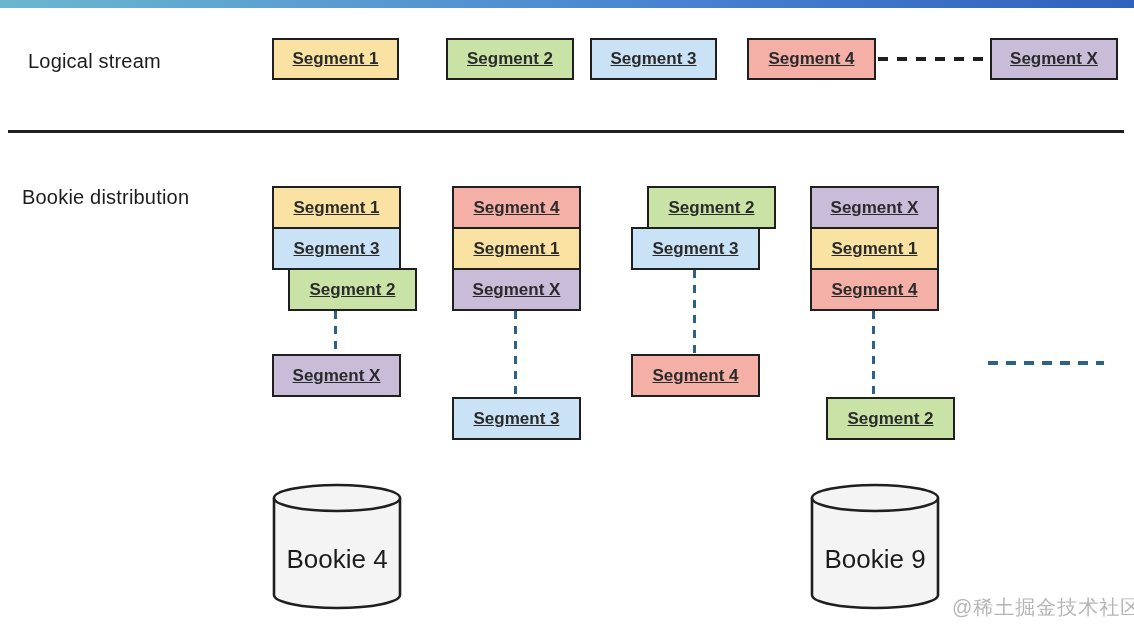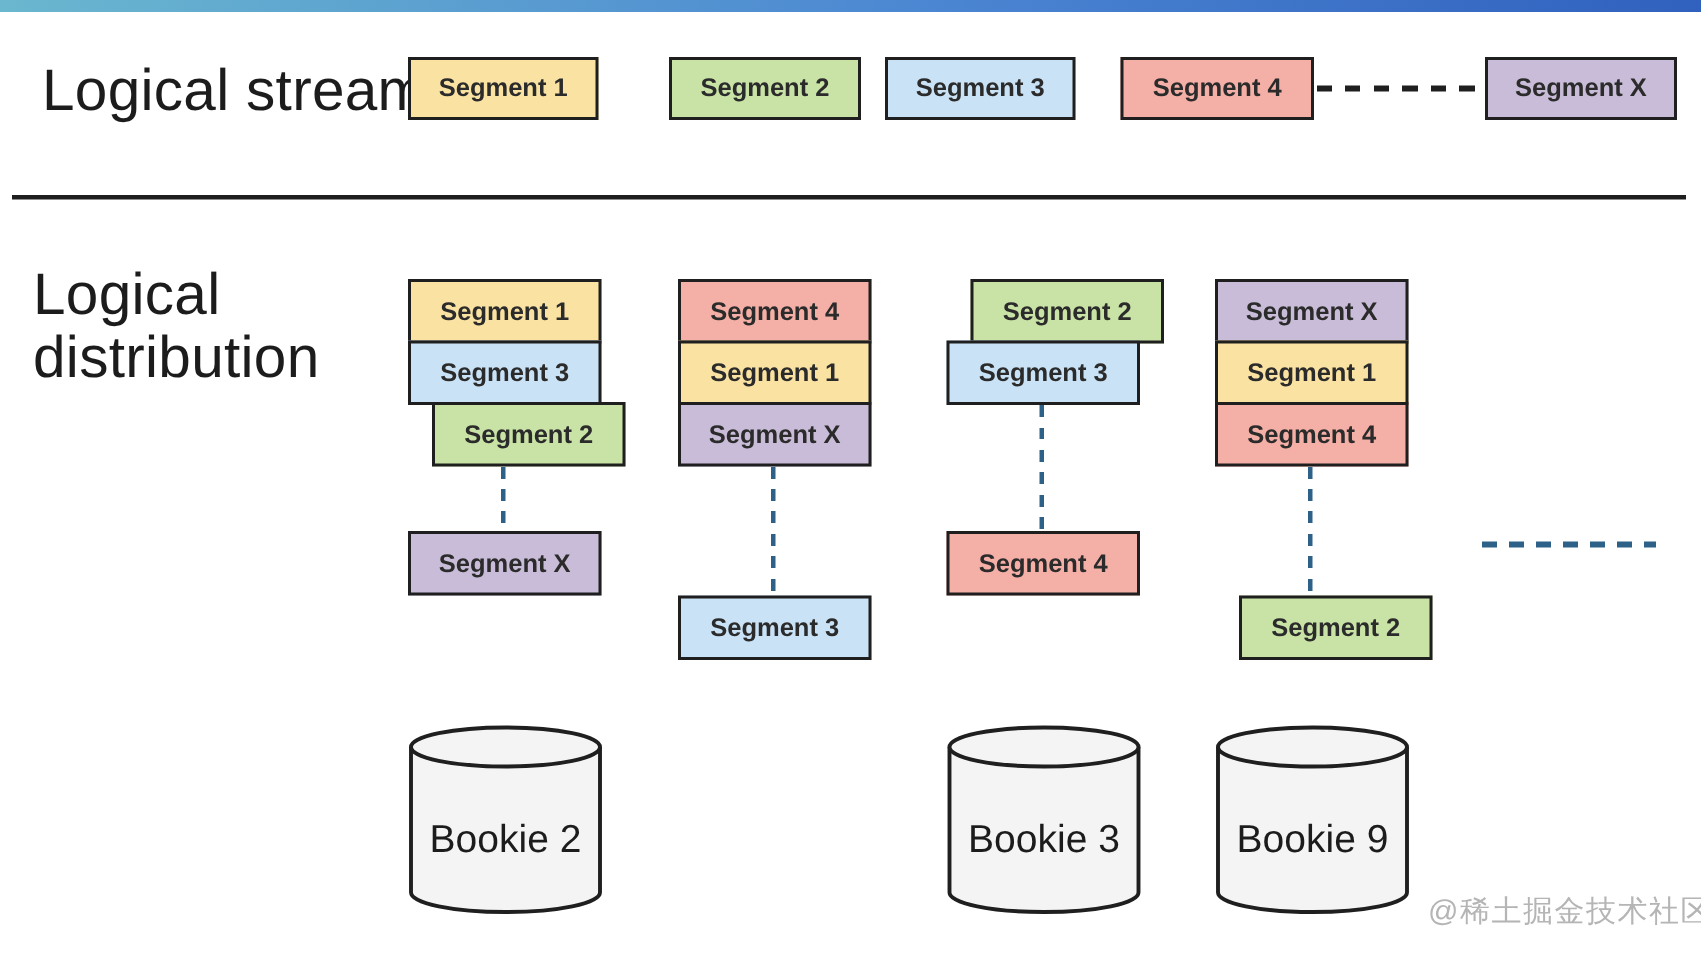--- a/index.html
+++ b/index.html
@@ -4,31 +4,31 @@
 <style>
   html,body{margin:0;padding:0;background:#ffffff;}
   body{font-family:"Liberation Sans","DejaVu Sans",sans-serif;}
   .canvas{position:relative;width:1134px;height:636px;background:#ffffff;overflow:hidden;}
 
   
   .topbar{position:absolute;left:0;top:0;width:1134px;height:8px;
     background:linear-gradient(90deg,var(--accent-left) 0%,var(--accent-mid) 55%,var(--accent-right) 100%);}
 
   
-  .title{position:absolute;color:#1c1c1c;font-size:39px;line-height:42px;letter-spacing:0.2px;}
+  .title{position:absolute;color:#1c1c1c;font-size:20px;line-height:42px;letter-spacing:0.2px;}
   .logical-title{left:28px;top:40px;}
   .dist-title{left:22px;top:176px;width:250px;}
 
   
   .divider{position:absolute;left:8px;top:130px;width:1116px;height:3px;background:var(--line-black);}
 
   
   .seg{position:absolute;box-sizing:border-box;height:42px;border:2px solid var(--line-black);
     display:flex;align-items:center;justify-content:center;
-    font-size:17px;font-weight:600;color:#2b2b2b;}
+    font-size:17px;font-weight:600;color:#2b2b2b;text-decoration:underline;}
   .stack{position:absolute;width:129px;}
   .stack .seg{position:relative;width:129px;height:43px;margin-top:-2px;}
   .stack .seg:first-child{margin-top:0;}
 
   .c-yellow{background:var(--seg-yellow);}
   .c-green{background:var(--seg-green);margin-left:16px;}
   .c-blue{background:var(--seg-blue);}
   .c-red{background:var(--seg-red);text-align:right;}
   .c-purple{background:var(--seg-purple);}
 
@@ -60,21 +60,21 @@
   <div class="seg c-yellow" style="left:272px;top:38px;width:127px;">Segment 1</div>
   <div class="seg c-green" style="left:430px;top:38px;width:128px;">Segment 2</div>
   <div class="seg c-blue" style="left:590px;top:38px;width:127px;">Segment 3</div>
   <div class="seg c-red" style="left:747px;top:38px;width:129px;">Segment 4</div>
   <div class="seg c-purple" style="left:990px;top:38px;width:128px;">Segment X</div>
 
   <div class="hdash black" style="left:878px;top:57px;width:110px;"></div>
 
   <div class="divider"></div>
 
-  <div class="title dist-title">Logical distribution</div>
+  <div class="title dist-title">Bookie distribution</div>
 
   <div class="stack" style="left:272px;top:186px;">
     <div class="seg c-yellow">Segment 1</div>
     <div class="seg c-blue">Segment 3</div>
     <div class="seg c-green">Segment 2</div>
   </div>
   <div class="vdash" style="left:334px;top:311px;height:43px;"></div>
   <div class="seg c-purple" style="left:272px;top:354px;width:129px;height:43px;">Segment X</div>
 
   <div class="stack" style="left:452px;top:186px;">
@@ -100,28 +100,21 @@
   <div class="vdash" style="left:872px;top:311px;height:86px;"></div>
   <div class="seg c-green" style="left:810px;top:397px;width:129px;height:43px;">Segment 2</div>
 
   <div class="hdash blue" style="left:988px;top:361px;width:116px;"></div>
 
   <div class="bookie" style="left:271px;top:482px;">
     <svg width="132" height="130" viewBox="0 0 132 130">
       <path d="M3 16 L3 113 A63 13 0 0 0 129 113 L129 16" fill="#f4f4f4" stroke="#1f1f1f" stroke-width="2.6"></path>
       <ellipse cx="66" cy="16" rx="63" ry="13" fill="#f4f4f4" stroke="#1f1f1f" stroke-width="2.6"></ellipse>
     </svg>
-    <div class="blabel">Bookie 2</div>
-  </div>
-  <div class="bookie" style="left:630px;top:482px;">
-    <svg width="132" height="130" viewBox="0 0 132 130">
-      <path d="M3 16 L3 113 A63 13 0 0 0 129 113 L129 16" fill="#f4f4f4" stroke="#1f1f1f" stroke-width="2.6"></path>
-      <ellipse cx="66" cy="16" rx="63" ry="13" fill="#f4f4f4" stroke="#1f1f1f" stroke-width="2.6"></ellipse>
-    </svg>
-    <div class="blabel">Bookie 3</div>
+    <div class="blabel">Bookie 4</div>
   </div>
   <div class="bookie" style="left:809px;top:482px;">
     <svg width="132" height="130" viewBox="0 0 132 130">
       <path d="M3 16 L3 113 A63 13 0 0 0 129 113 L129 16" fill="#f4f4f4" stroke="#1f1f1f" stroke-width="2.6"></path>
       <ellipse cx="66" cy="16" rx="63" ry="13" fill="#f4f4f4" stroke="#1f1f1f" stroke-width="2.6"></ellipse>
     </svg>
     <div class="blabel">Bookie 9</div>
   </div>
 
   <div class="watermark">@稀土掘金技术社区</div>

